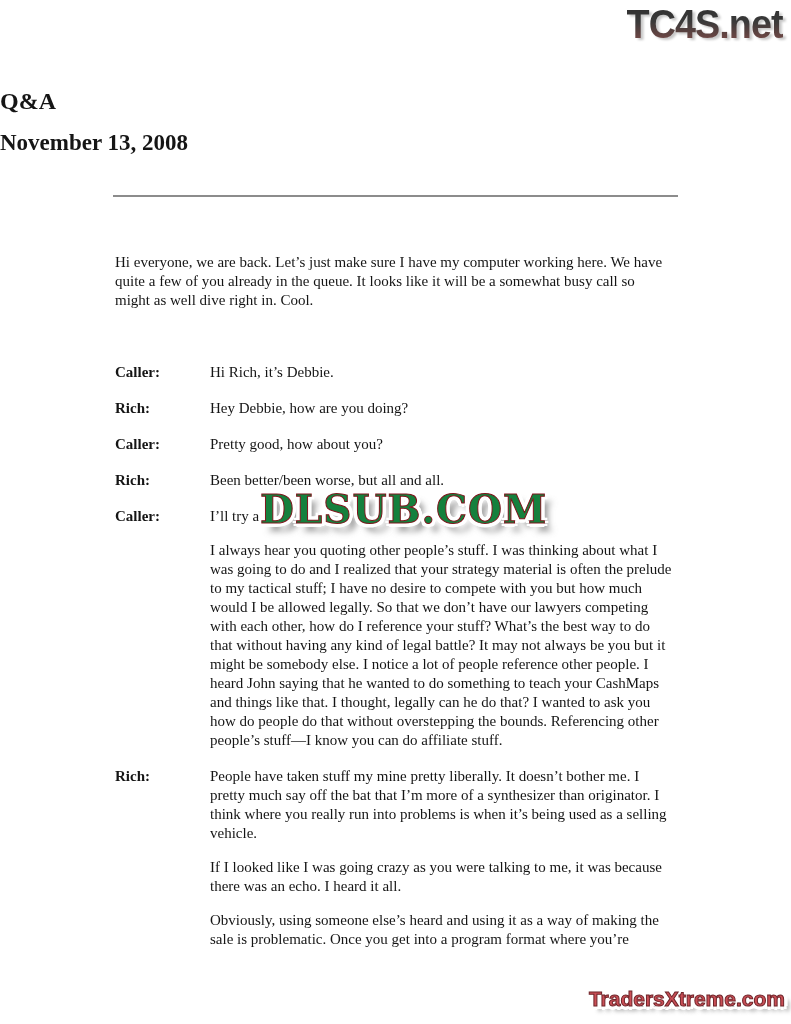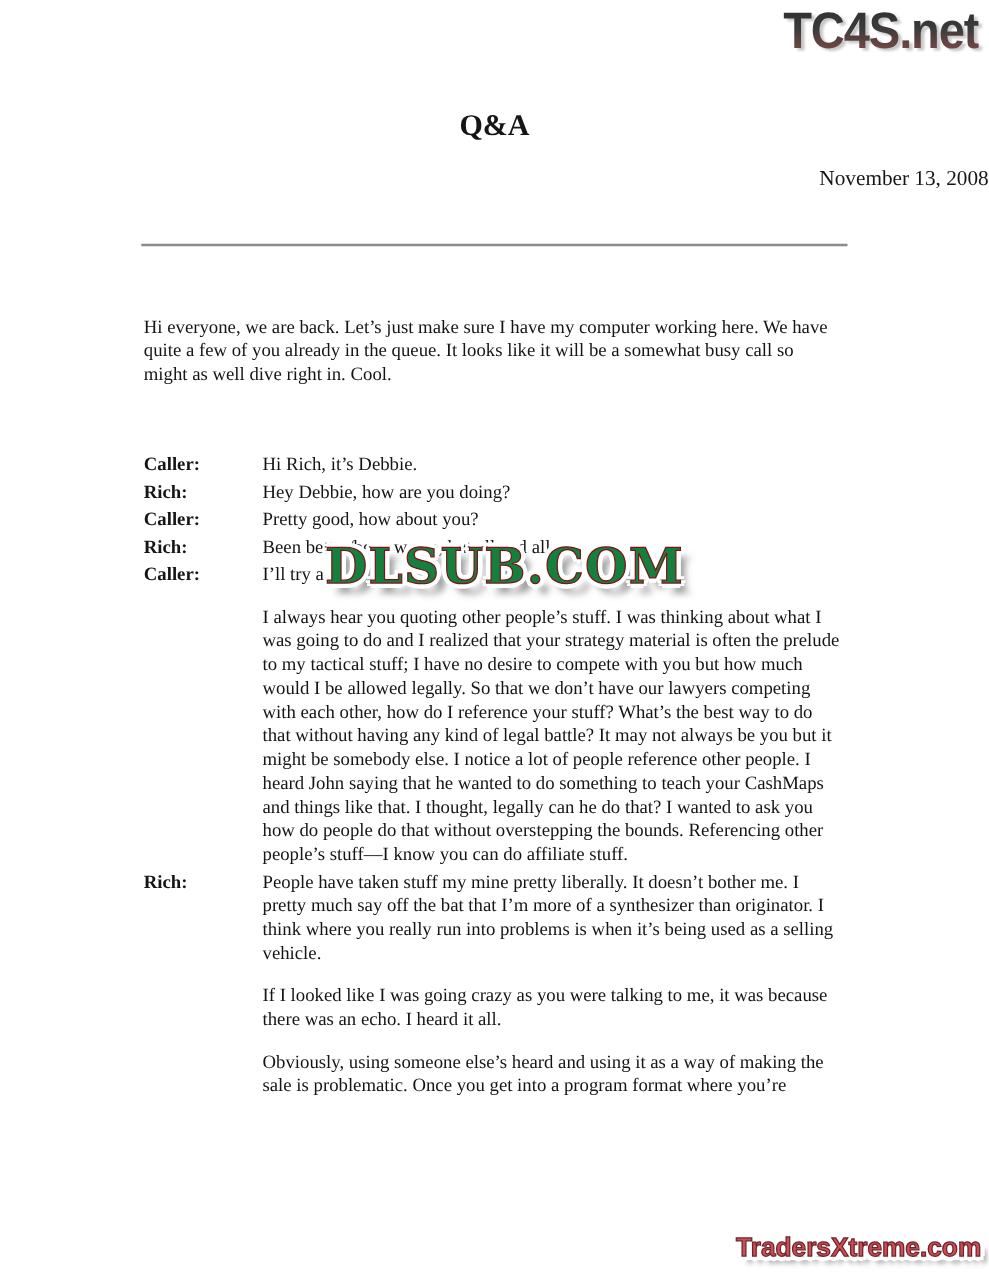--- a/index.html
+++ b/index.html
@@ -19,34 +19,34 @@
     letter-spacing:-1px;
     background:linear-gradient(180deg,#2e2e2e 0%,#3a3a3a 45%,#7b4a47 92%);
     -webkit-background-clip:text;background-clip:text;
     color:transparent;
     filter:drop-shadow(3px 2px 1px #c7c7c7);
     transform:scaleX(0.92);transform-origin:top right;
   }
   
   .title{
     position:absolute;top:88px;left:0;right:0;
-    text-align:center;font-weight:bold;font-size:24px;line-height:26px;
+    font-weight:bold;font-size:24px;line-height:26px;
   }
   .date{
     position:absolute;top:133px;left:0;right:0;
-    text-align:right;font-size:17px;line-height:20px;
+    text-align:left;font-size:23px;line-height:20px;font-weight:bold;
   }
   .rule{
     position:absolute;top:195px;left:113px;width:565px;
     border-top:2px solid #8c8c8c;height:0;
   }
   
   .content{position:absolute;top:253px;left:115px;width:557px;}
   .content p{margin:0;}
-  .entry{display:flex;margin-top:3px;}
+  .entry{display:flex;margin-top:17px;}
   .entry.first{margin-top:53px;}
   .speaker{width:95px;flex-shrink:0;font-weight:bold;}
   .speech{width:462px;}
   .speech p + p{margin-top:15px;}
   .wm-holder{position:relative;}
   
   .watermark{
     position:absolute;left:50px;top:-21px;
     font-family:"DejaVu Serif", serif;
     font-weight:bold;font-size:39px;line-height:46px;

